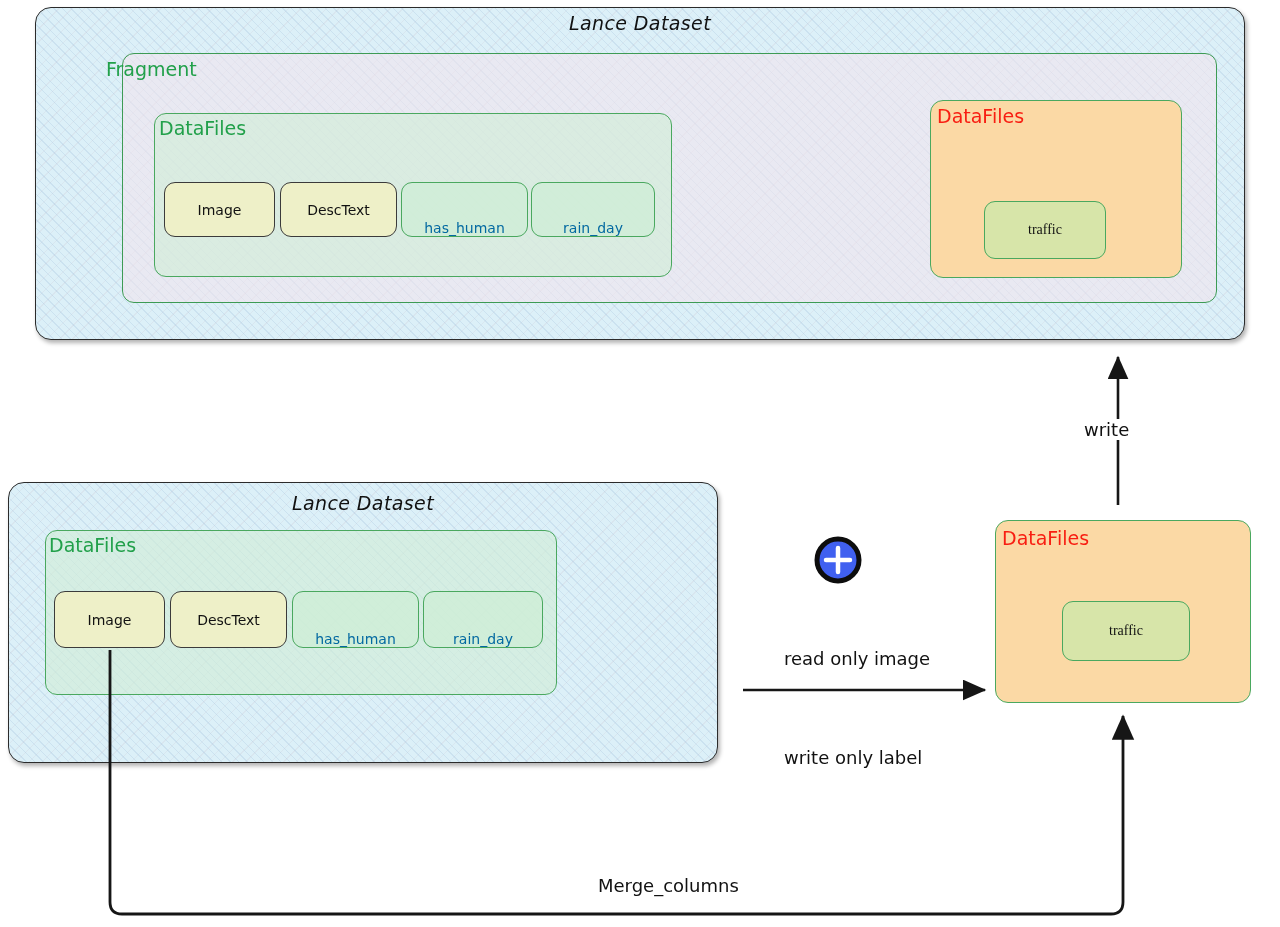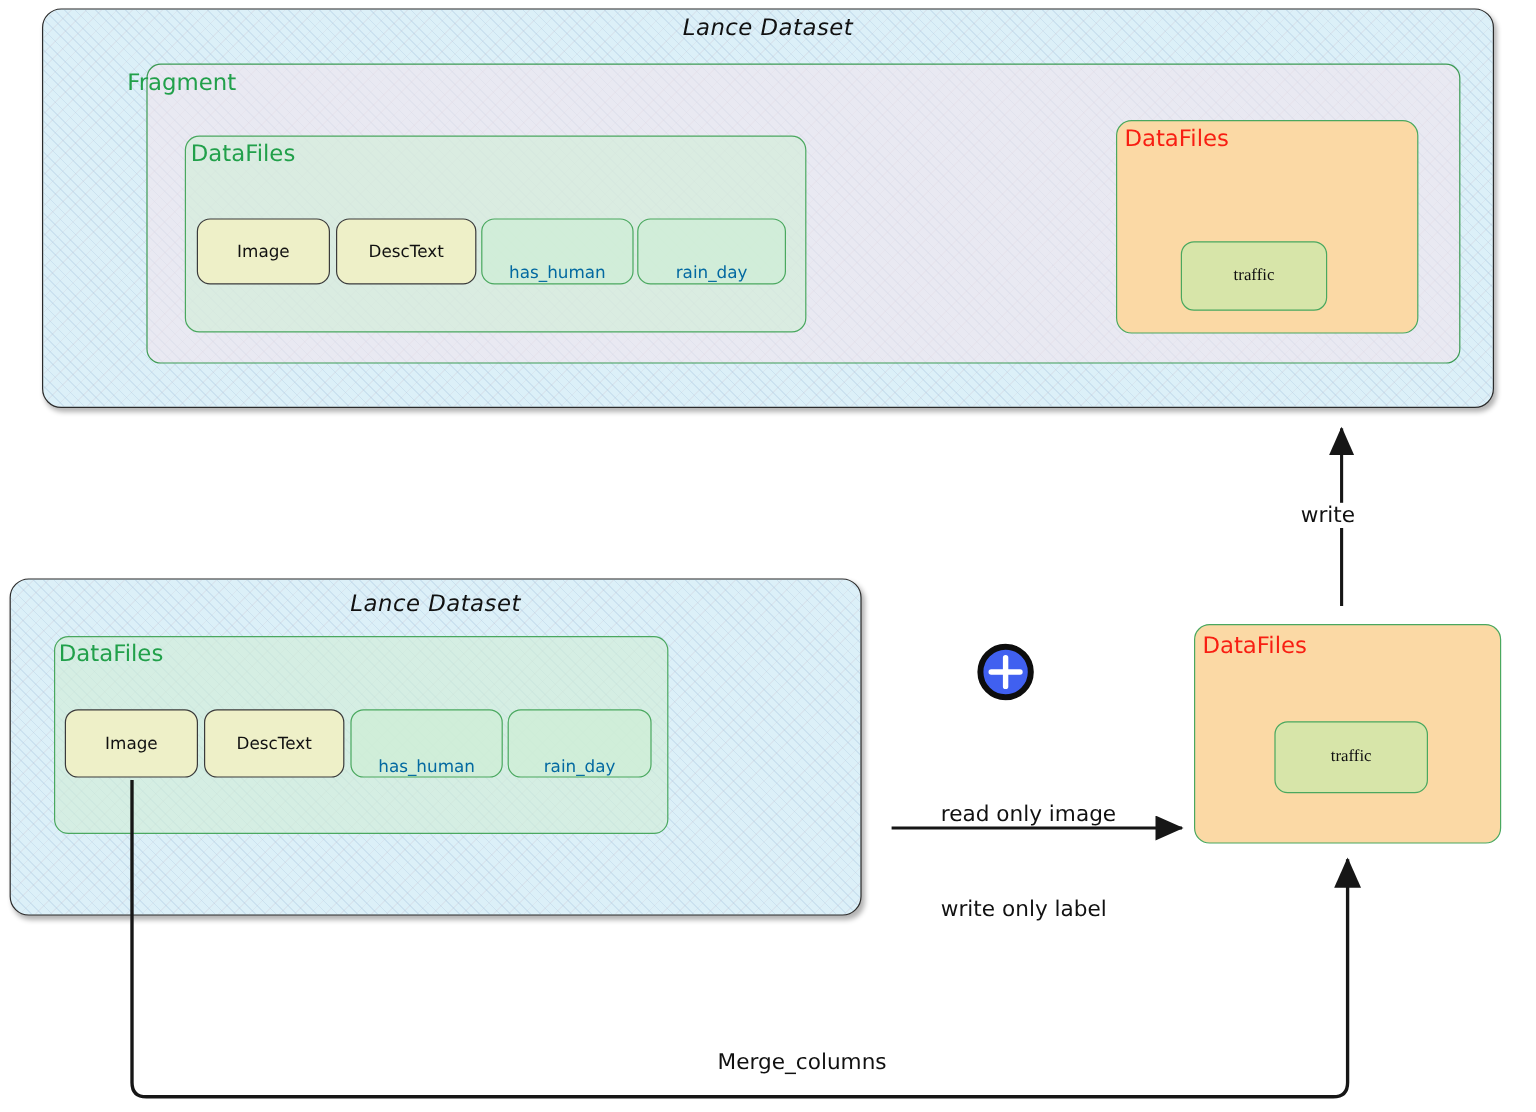--- a/index.html
+++ b/index.html
@@ -265,19 +265,19 @@
 
     <path d="M1118,505 L1118,357" fill="none" stroke="#161616" stroke-width="2.6" marker-end="url(#ah)"></path>
 
     <path d="M743,690 L985,690" fill="none" stroke="#161616" stroke-width="2.6" marker-end="url(#ah)"></path>
 
     <path d="M110,650 L110,902 Q110,914 122,914 L1111,914 Q1123,914 1123,902 L1123,716" fill="none" stroke="#161616" stroke-width="2.8" stroke-linejoin="round" marker-end="url(#ah)"></path>
   </svg>
 
   <div class="edge-label" style="left:1080px; top:419px;">write</div>
 
-  <div class="edge-label nobg" style="left:780px; top:668px;">read only image</div>
+  <div class="edge-label nobg" style="left:780px; top:648px;">read only image</div>
 
   <div class="edge-label nobg" style="left:780px; top:747px;">write only label</div>
 
   <div class="edge-label nobg" style="left:594px; top:875px;">Merge_columns</div>
 
 </div>
 
 </body></html>

